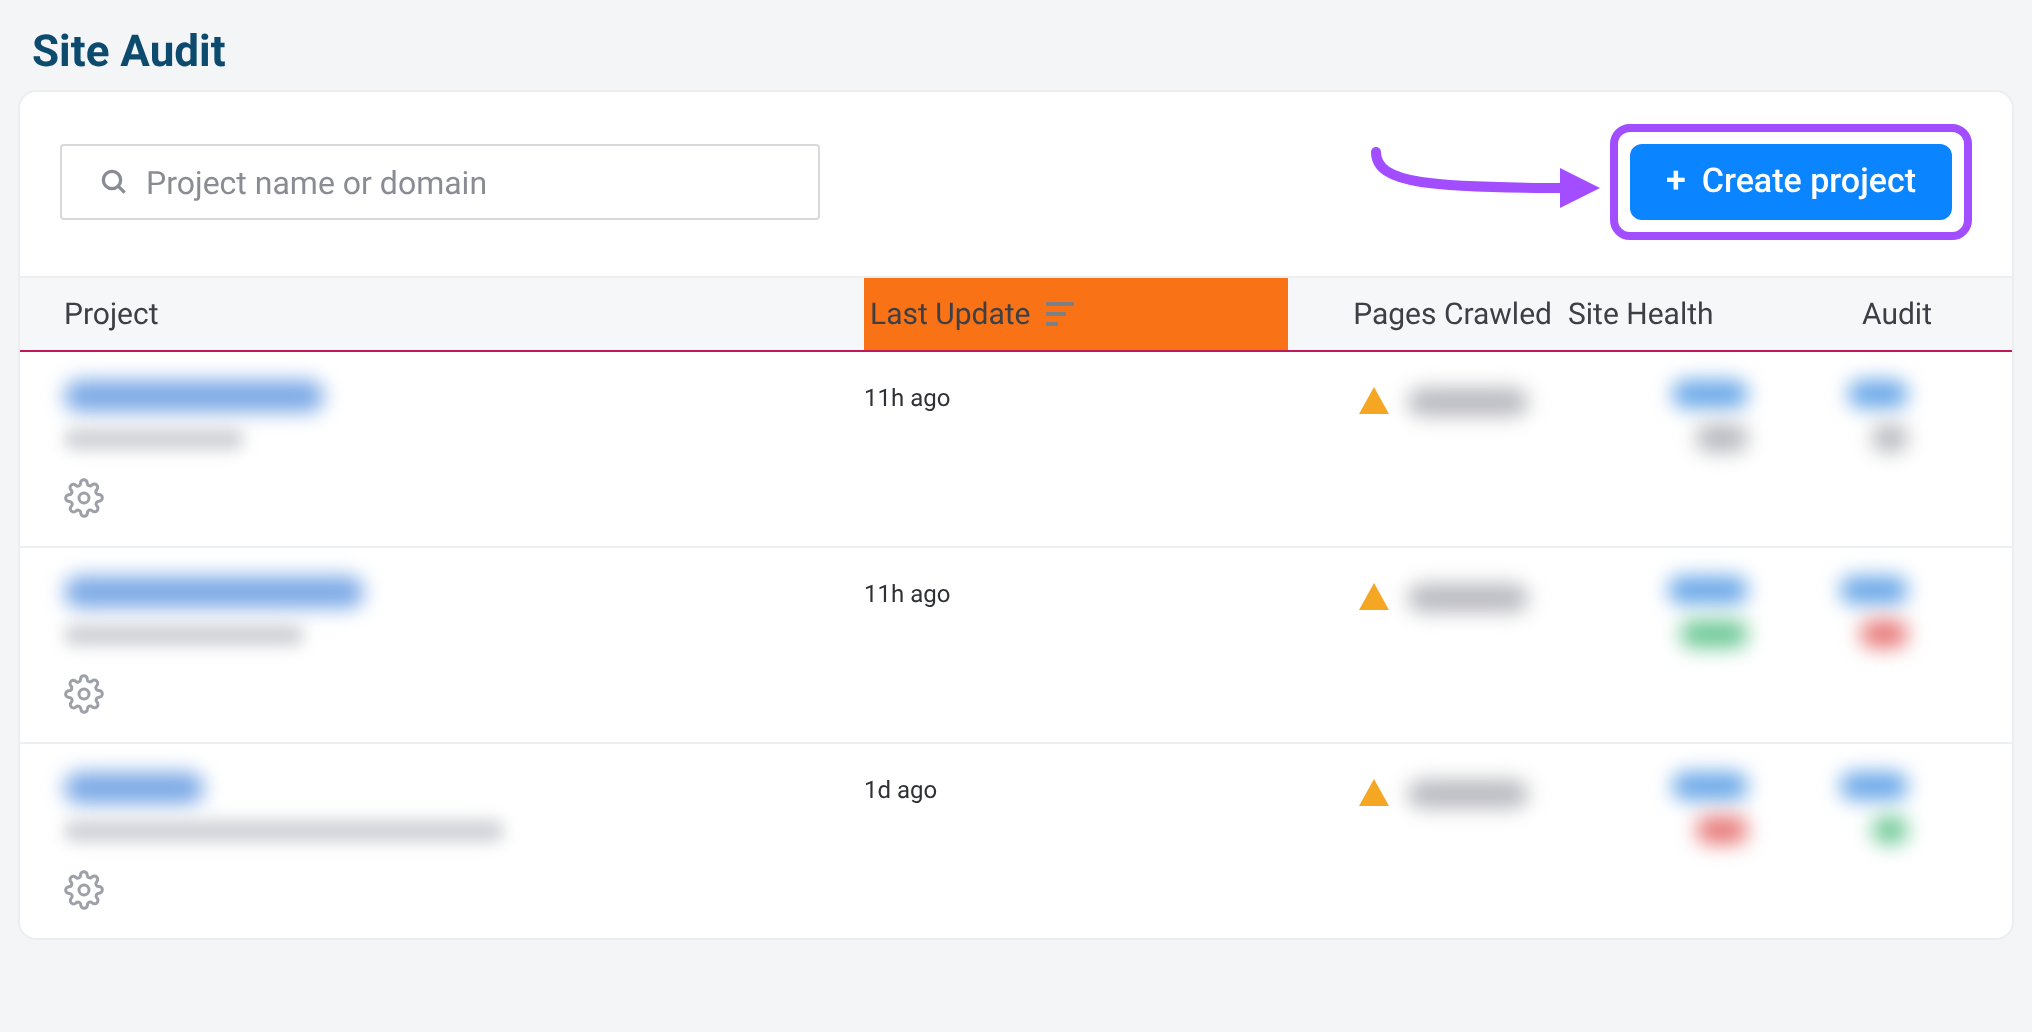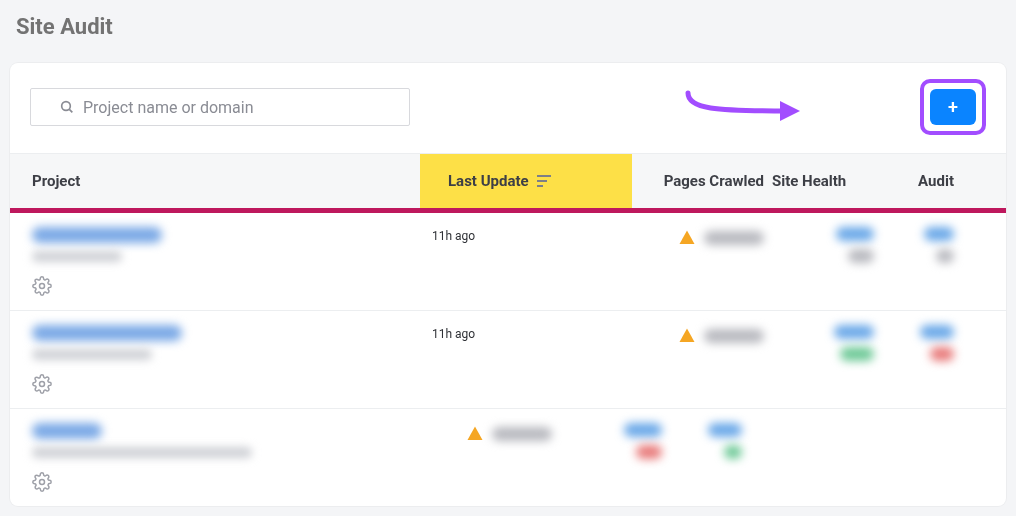--- a/index.html
+++ b/index.html
@@ -1,30 +1,30 @@
 <!DOCTYPE html>
 <html><head>
   <meta charset="utf-8">
   <style>
     * { margin:0; padding:0; box-sizing:border-box; font-family:-apple-system,BlinkMacSystemFont,"Segoe UI",Roboto,sans-serif; }
     body { background:#f4f5f7; width:1016px; height:516px; overflow:hidden; }
-    .page-title { font-size:22px; font-weight:700; color:#737373; padding:14px 16px 24px; }
+    .page-title { font-size:22px; font-weight:700; color:#0c4a6e; padding:14px 16px 7px; }
     .card { background:#fff; border-radius:8px; margin:0 10px; box-shadow:0 0 0 1px rgba(0,0,0,.03); }
     .toolbar { display:flex; align-items:center; justify-content:space-between; padding:16px 20px 18px; position:relative; }
-    .search { display:flex; align-items:center; width:380px; height:38px; border:1px solid #d8d9dd; border-radius:2px; padding:0 28px; gap:8px; }
+    .search { display:flex; align-items:center; width:380px; height:38px; border:1px solid #d8d9dd; border-radius:2px; padding:0 18px; gap:8px; }
     .search svg { flex:none; }
     .search input { border:none; outline:none; width:100%; font-size:16px; color:#333; }
     .search input::placeholder { color:#8a8c94; }
     .arrow-annotation { position:absolute; left:670px; top:18px; }
     .create-wrap { border:4px solid #a24dff; border-radius:10px; padding:6px; }
     .create-btn { display:flex; align-items:center; gap:8px; background:#0a84ff; color:#fff; border:none; border-radius:6px; font-size:17px; font-weight:500; padding:9px 18px; cursor:pointer; }
     .create-btn .plus { font-size:18px; font-weight:600; line-height:1; }
-    .thead { display:flex; align-items:center; height:60px; background:#f6f7f8; border-top:1px solid #eceef0; border-bottom:5px solid #be185d; font-size:15px; color:#3d3f46;font-weight:bold; }
+    .thead { display:flex; align-items:center; height:38px; background:#f6f7f8; border-top:1px solid #eceef0; border-bottom:1px solid #be185d; font-size:15px; color:#3d3f46; }
     .th-project { width:410px; padding-left:22px; }
-    .th-last { width:212px; padding-left:28px; background:#fde047; height:100%; display:flex; align-items:center; gap:8px; }
+    .th-last { width:212px; padding-left:3px; background:#f97316; height:100%; display:flex; align-items:center; gap:8px;margin-left:12px; }
     .th-pages { width:140px; text-align:right; padding-right:8px; }
     .th-site { width:110px; text-align:left; padding-right:8px; }
     .th-errors { width:90px; text-align:right; padding-right:18px; }
     .row { display:flex; align-items:flex-start; border-bottom:1px solid #eceef0; padding:14px 0 10px; }
     .c-project { width:410px; padding-left:22px; }
     .c-last { width:212px; padding-left:12px; font-size:12px; color:#2f3136; padding-top:2px; }
     .c-pages { width:140px; display:flex; justify-content:flex-end; align-items:center; gap:8px; padding-right:8px; padding-top:2px; }
     .c-site { width:110px; text-align:right; padding-right:8px; }
     .c-errors { width:90px; text-align:right; padding-right:18px; }
     .blur-title { height:16px; border-radius:8px; background:#7ba9e6; filter:blur(5px); margin-bottom:8px; }
@@ -54,20 +54,21 @@
     </div>
 
     <svg class="arrow-annotation" width="130" height="44" viewBox="0 0 130 44" fill="none">
       <path d="M8 12 C 8 28, 35 30, 108 30" stroke="#a24dff" stroke-width="5" fill="none" stroke-linecap="round"></path>
       <path d="M100 20 L120 30 L100 40 Z" fill="#a24dff"></path>
     </svg>
 
     <div class="create-wrap">
       <button class="create-btn">
         <span class="plus">+</span>
+        <span>Create project</span>
       </button>
     </div>
   </div>
 
   <div class="thead">
     <div class="th-project">Project</div>
     <div class="th-last">
       <span>Last Update</span>
       <svg width="14" height="12" viewBox="0 0 14 12" fill="#7d7f87">
           <rect x="0" y="0" width="14" height="2"></rect>
@@ -134,20 +135,21 @@
 
   <div class="row" style="border-bottom:none">
     <div class="c-project">
       <div class="blur-title" style="width:70px"></div>
       <div class="blur-sub" style="width:220px"></div>
       <svg class="gear" viewBox="0 0 24 24" fill="none" stroke="currentColor" stroke-width="1.8">
           <circle cx="12" cy="12" r="3"></circle>
           <path d="M19.4 15a1.65 1.65 0 0 0 .33 1.82l.06.06a2 2 0 1 1-2.83 2.83l-.06-.06a1.65 1.65 0 0 0-1.82-.33 1.65 1.65 0 0 0-1 1.51V21a2 2 0 1 1-4 0v-.09a1.65 1.65 0 0 0-1-1.51 1.65 1.65 0 0 0-1.82.33l-.06.06a2 2 0 1 1-2.83-2.83l.06-.06a1.65 1.65 0 0 0 .33-1.82 1.65 1.65 0 0 0-1.51-1H3a2 2 0 1 1 0-4h.09a1.65 1.65 0 0 0 1.51-1 1.65 1.65 0 0 0-.33-1.82l-.06-.06a2 2 0 1 1 2.83-2.83l.06.06a1.65 1.65 0 0 0 1.82.33h0a1.65 1.65 0 0 0 1-1.51V3a2 2 0 1 1 4 0v.09a1.65 1.65 0 0 0 1 1.51h0a1.65 1.65 0 0 0 1.82-.33l.06-.06a2 2 0 1 1 2.83 2.83l-.06.06a1.65 1.65 0 0 0-.33 1.82v0a1.65 1.65 0 0 0 1.51 1H21a2 2 0 1 1 0 4h-.09a1.65 1.65 0 0 0-1.51 1z"></path>
         </svg>
     </div>
+    <div class="c-last">1d ago</div>
     <div class="c-pages">
       <svg class="warn-icon" viewBox="0 0 24 24" fill="#f5a623">
           <path d="M12 2 L22 20 L2 20 Z"></path>
         </svg>
       <span class="blur-num blur-gray" style="width:60px"></span>
     </div>
     <div class="c-site stack">
       <span class="blur-num blur-blue" style="width:38px"></span>
       <span class="blur-num blur-red" style="width:26px"></span>
     </div>

